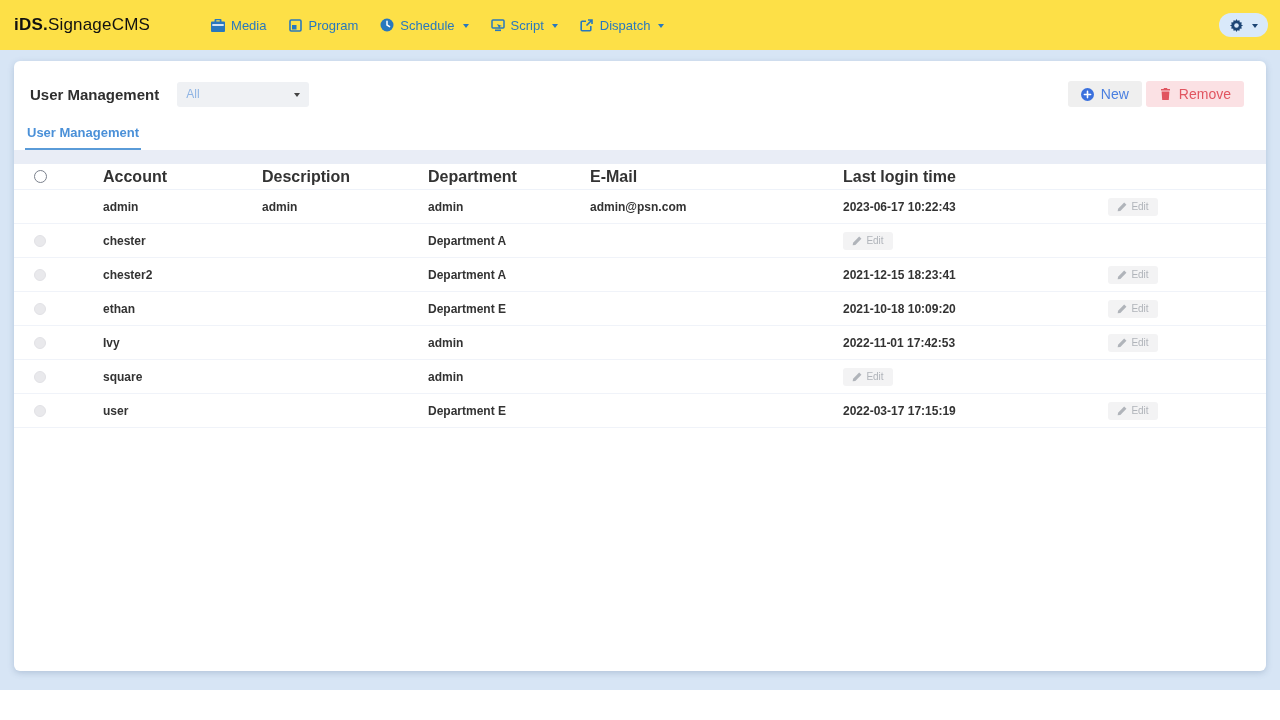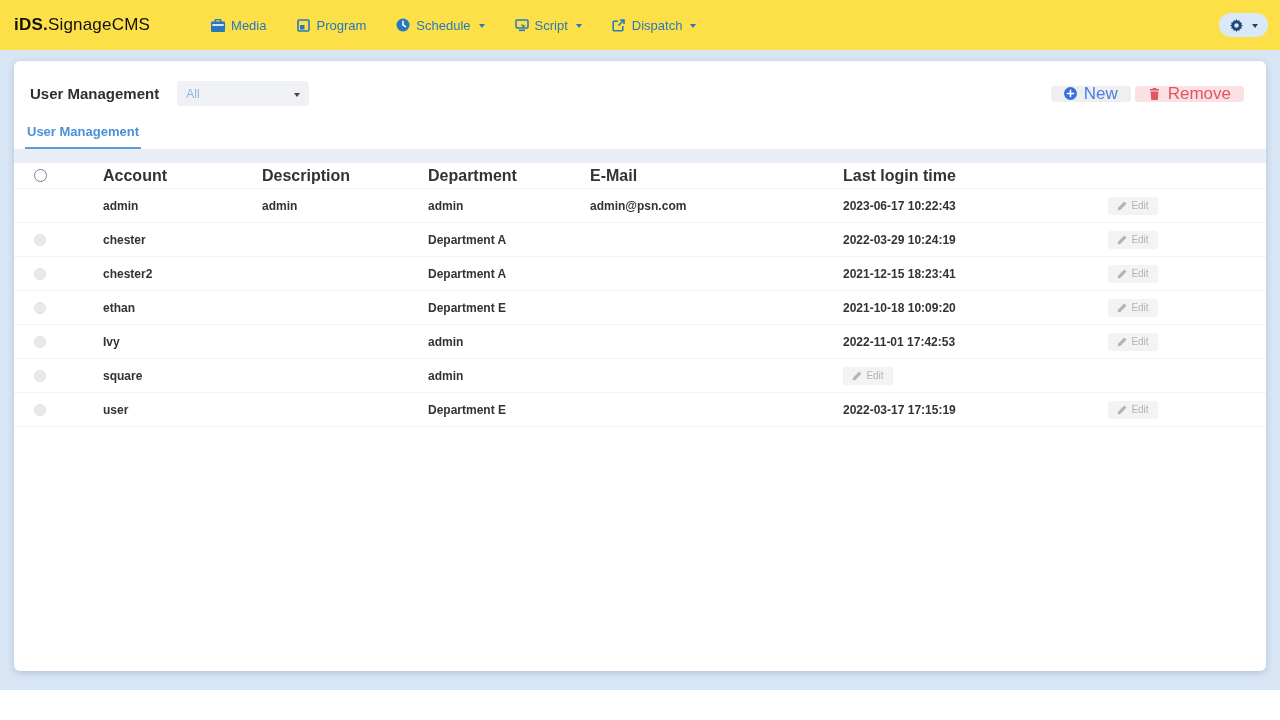--- a/index.html
+++ b/index.html
@@ -3,42 +3,42 @@
 <meta charset="utf-8">
 <style>
   * { margin:0; padding:0; box-sizing:border-box; }
   html,body { width:1280px; height:720px; overflow:hidden; background:#fff;
     font-family:"Liberation Sans","DejaVu Sans",sans-serif; }
 
   
   .topbar { height:50px; background:#fde047; display:flex; align-items:center; padding:0 12px 0 14px; }
   .logo { font-size:17px; color:#111; letter-spacing:.2px; white-space:nowrap; }
   .logo b { font-weight:bold; }
-  .main-nav { display:flex; align-items:center; margin-left:50px; gap:8px; }
+  .main-nav { display:flex; align-items:center; margin-left:50px; gap:0; }
   .nav-item { display:flex; align-items:center; gap:6px; padding:6px 11px; color:#2878be;
     font-size:13px; cursor:pointer; text-decoration:none; }
   .nav-icon { display:inline-flex; width:14px; height:14px; align-items:center; justify-content:center; }
   .caret { width:0; height:0; border-left:3.5px solid transparent; border-right:3.5px solid transparent;
     border-top:4px solid currentColor; display:inline-block; margin-left:2px; margin-top:2px; }
   .spacer { flex:1; }
   .settings-pill { background:#d9e9fa; border-radius:13px; height:24px; padding:0 10px;
     display:flex; align-items:center; gap:7px; color:#1c4575; cursor:pointer; }
 
   
   .page-bg { height:640px; background:#d7e5f5; padding:11px 14px; }
   .card { width:1252px; height:610px; background:#fff; border-radius:6px;
     box-shadow:0 2px 6px rgba(70,100,140,.25); overflow:hidden; }
 
   .toolbar { display:flex; align-items:center; padding:20px 22px 14px 16px; }
   .page-title { font-size:15px; font-weight:bold; color:#2f2f2f; }
   .filter-select { margin-left:18px; width:132px; height:25px; background:#eff1f4; border-radius:3px;
     display:flex; align-items:center; padding:0 9px; font-size:12px; color:#8fb4e4; cursor:pointer; }
   .filter-select .caret { margin-left:auto; color:#444; border-top-width:4px; }
-  .btn { height:16px; border:none; border-radius:3px; display:flex; align-items:center; gap:6px;
-    font-size:17px; cursor:pointer; padding:0 13px; font-family:inherit; }
+  .btn { height:26px; border:none; border-radius:3px; display:flex; align-items:center; gap:6px;
+    font-size:14px; cursor:pointer; padding:0 13px; font-family:inherit; }
   .btn-new { background:#efefef; color:#4a7fe0; margin-left:auto; }
   .btn-remove { background:#fbe1e4; color:#e15560; margin-left:4px; }
 
   .tabs { display:flex; padding:0 0 0 11px; gap:24px; }
   .tab { font-size:13px; font-weight:bold; color:#bcbcbc; padding:4px 2px 8px 2px;
     border-bottom:2px solid transparent; cursor:pointer; }
   .tab.active { color:#4a90d8; border-bottom-color:#5a9bd8; }
 
   .band { height:14px; background:#e9edf6; }
 
@@ -202,21 +202,20 @@
   </div>
 
   <div class="grid-row trow">
     <div class="radio-cell">
             <span class="row-radio"></span>
           </div>
     <div class="td">chester</div>
     <div class="td"></div>
     <div class="td">Department A</div>
     <div class="td"></div>
-    <div class="td">2022-03-29 10:24:19</div>
     <div class="td">
             <button class="edit-btn">
       <span class="nav-icon" style="width:10px;height:10px;">
                 <svg width="10" height="10" viewBox="0 0 12 12">
                   <path fill="#b0b4ba" d="M8.6.7l2.7 2.7-7.3 7.3-3.2.5.5-3.2L8.6.7z"></path>
                 </svg>
               </span>
       <span class="edit-label">Edit</span>
     </button>
           </div>

